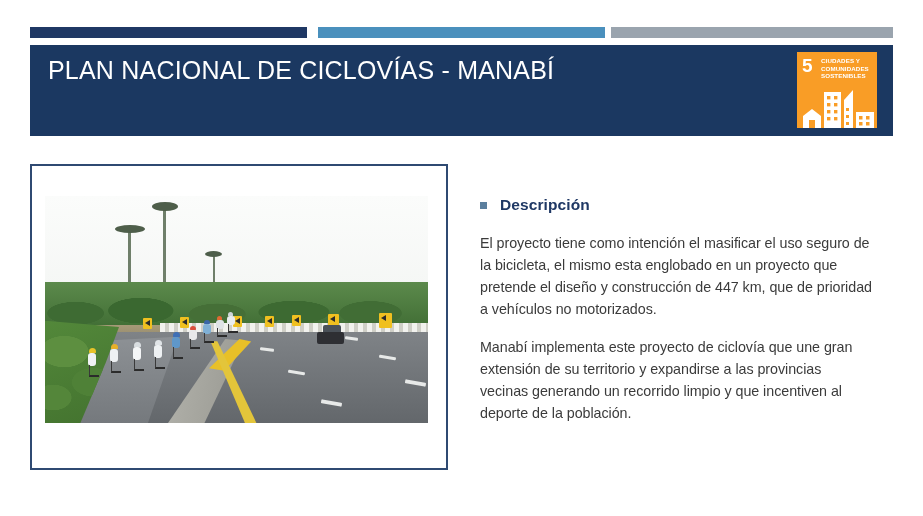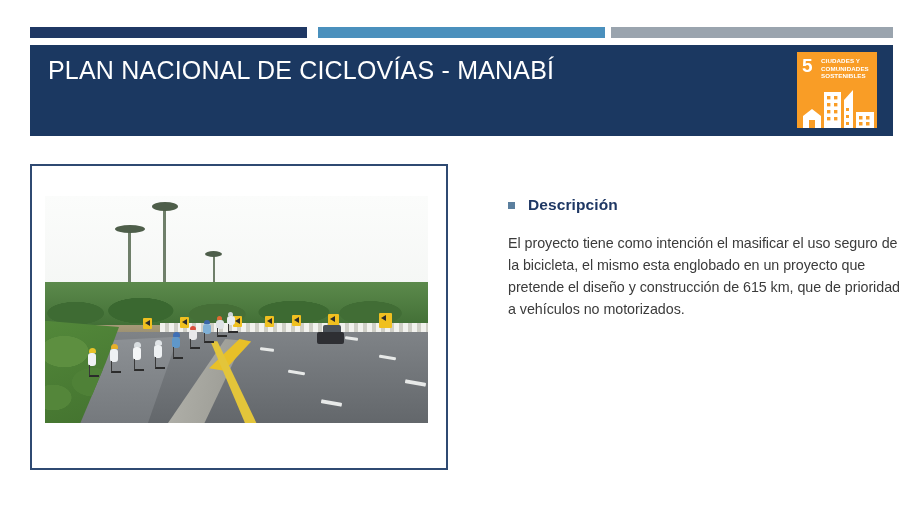--- a/index.html
+++ b/index.html
@@ -192,21 +192,21 @@
   }
   .ph-chev::after {
     content: ""; position: absolute; left: 2px; top: 2px;
     border-top: 3.5px solid transparent; border-bottom: 3.5px solid transparent;
     border-right: 5px solid #2b2b2b;
   }
 
   
   .text-col {
     position: absolute;
-    left: 508px;
+    left: 480px;
     top: 196px;
     width: 392px;
   }
   .desc-heading-row {
     display: flex;
     align-items: center;
     gap: 13px;
     margin-bottom: 18px;
   }
   .bullet-square {
@@ -359,14 +359,15 @@
     <div class="cy-body" style="background:#e9edf0; left:-1px; height:9px; top:4px;"></div>
     <div class="cy-bike" style="top:12px; height:7px;"></div>
   </div>
 </div>
 
 <div class="text-col">
   <div class="desc-heading-row">
     <div class="bullet-square"></div>
     <div class="desc-heading">Descripción</div>
   </div>
-  <p class="body-para">El proyecto tiene como intención el masificar el uso seguro de la bicicleta, el mismo esta englobado en un proyecto que pretende el diseño y construcción de 615 km, que de prioridad a vehículos no motorizados.</p>
+  <p class="body-para">El proyecto tiene como intención el masificar el uso seguro de la bicicleta, el mismo esta englobado en un proyecto que pretende el diseño y construcción de 447 km, que de prioridad a vehículos no motorizados.</p>
+  <p class="body-para">Manabí implementa este proyecto de ciclovía que une gran extensión de su territorio y expandirse a las provincias vecinas generando un recorrido limpio y que incentiven al deporte de la población.</p>
 </div>
 
 </body></html>

